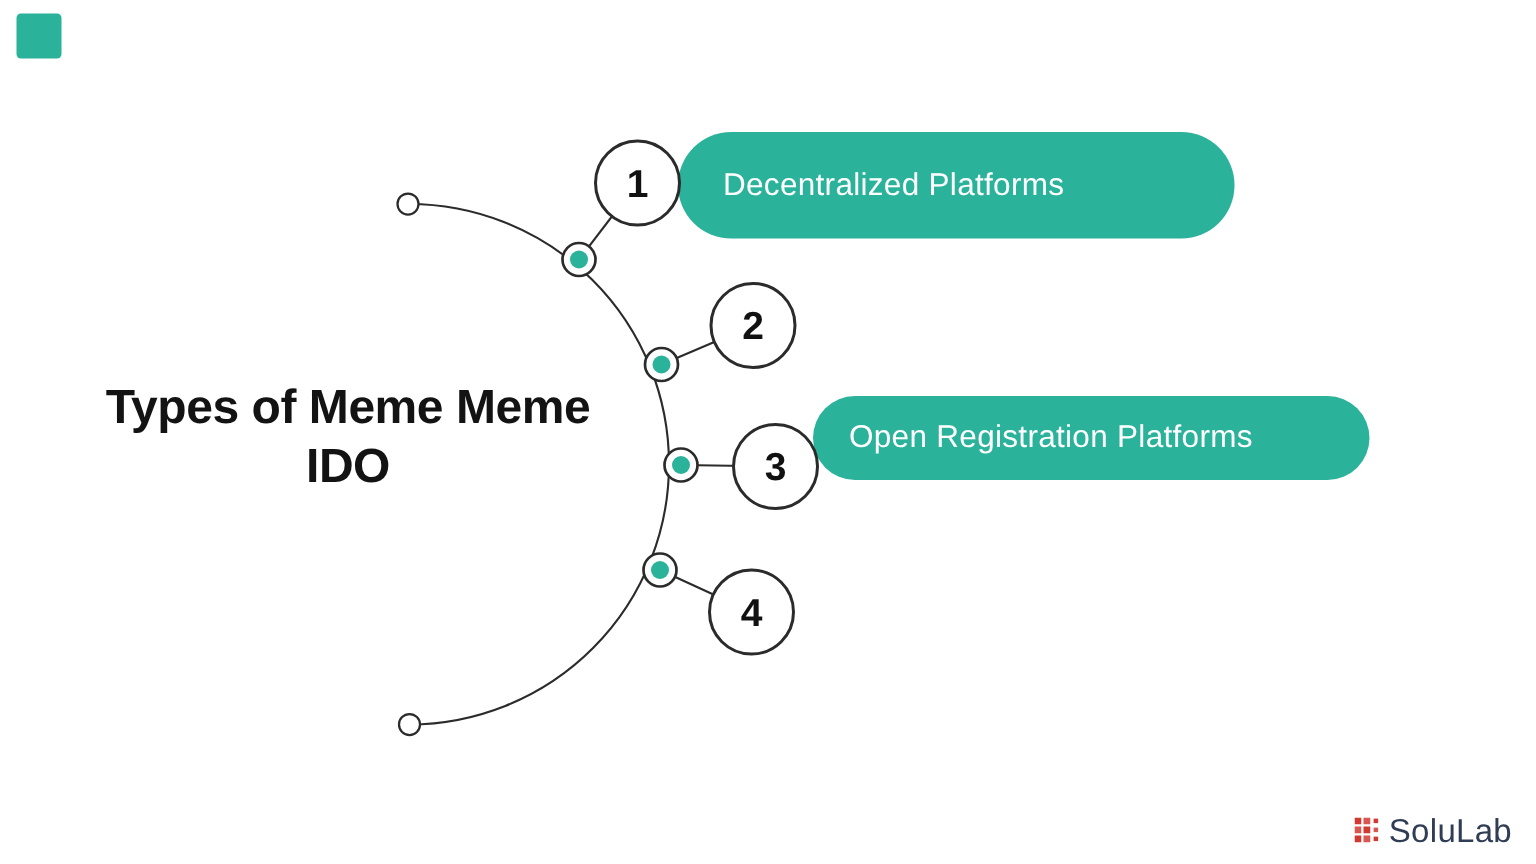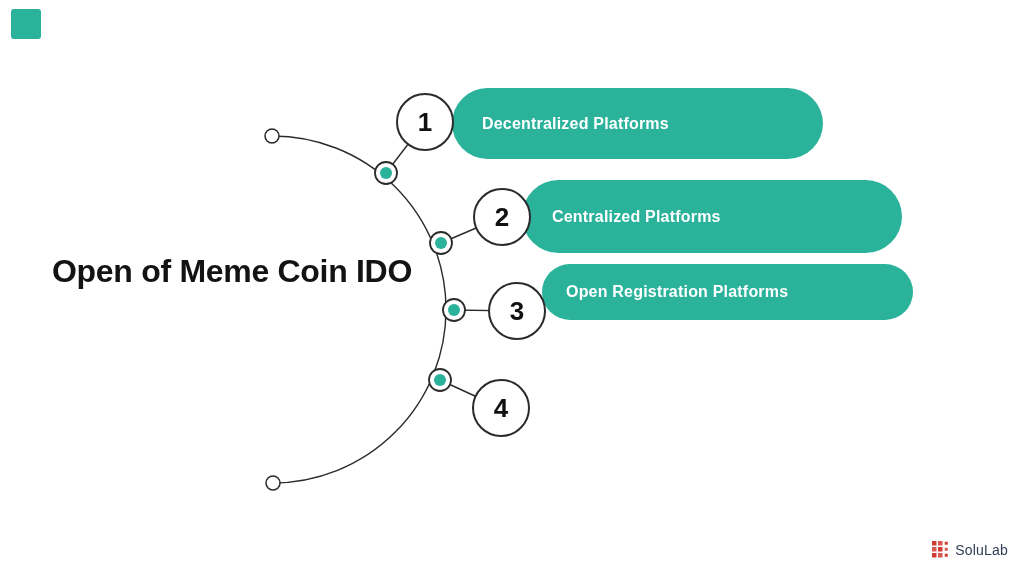--- a/index.html
+++ b/index.html
@@ -9,34 +9,34 @@
   *{margin:0;padding:0;box-sizing:border-box;}
   html,body{width:1024px;height:576px;background:var(--bg);overflow:hidden;}
   body{font-family:"Liberation Sans", sans-serif;}
   .stage{position:relative;width:1024px;height:576px;background:var(--bg);}
   .wires{position:absolute;left:0;top:0;width:1024px;height:576px;}
   .accent-square{position:absolute;left:11px;top:9px;width:30px;height:30px;
     background:var(--teal);border-radius:3px;}
   .title{position:absolute;left:40px;top:252px;width:384px;text-align:center;
     font-size:32px;line-height:39px;font-weight:700;letter-spacing:-0.3px;color:var(--title-ink);}
   .pill{position:absolute;display:flex;align-items:center;background:var(--teal);
-    border-radius:40px;color:var(--pill-text);font-weight:700;font-size:16px;letter-spacing:0.2px;}
+    border-radius:40px;color:var(--pill-text);font-weight:400;font-size:21px;letter-spacing:0.2px;}
   .pill-1{left:452px;top:88px;width:371px;height:71px;padding-left:30px;}
   .pill-2{left:522px;top:180px;width:380px;height:73px;padding-left:30px;}
   .pill-3{left:542px;top:264px;width:371px;height:56px;padding-left:24px;}
   .pill-4{left:520px;top:372px;width:380px;height:71px;padding-left:26px;}
   .numcircle{position:absolute;width:58px;height:58px;border-radius:50%;
     background:#ffffff;border:2px solid var(--ink);display:flex;align-items:center;
     justify-content:center;font-weight:700;font-size:26px;color:#111111;}
   .numcircle-1{left:396px;top:93px;}
   .numcircle-2{left:473px;top:188px;}
   .numcircle-3{left:488px;top:282px;}
   .numcircle-4{left:472px;top:379px;}
   .brand{position:absolute;right:16px;top:541px;display:flex;align-items:center;gap:5px;}
-  .brand-text{font-size:14px;font-weight:500;color:var(--brand-ink);letter-spacing:0.2px;}
+  .brand-text{font-size:22px;font-weight:500;color:var(--brand-ink);letter-spacing:0.2px;}
 </style>
 </head>
 <body>
 
 <div class="stage">
 
   <svg class="wires" viewBox="0 0 1024 576">
 
     <path d="M 272 136 A 173.5 173.5 0 0 1 273 483" fill="none" style="stroke:var(--ink);stroke-width:1.4"></path>
 
@@ -62,28 +62,25 @@
     </g>
     <g>
       <circle cx="440" cy="380" r="11" fill="#ffffff" style="stroke:var(--ink);stroke-width:1.8"></circle>
       <circle cx="440" cy="380" r="6" style="fill:var(--teal)"></circle>
     </g>
   </svg>
 
   <div class="accent-square"></div>
 
   <div class="title">
-    <div>Open of Meme Coin IDO</div>
+    <div>Types of Meme Meme IDO</div>
   </div>
 
   <div class="pill pill-1">
     <span>Decentralized Platforms</span>
-  </div>
-  <div class="pill pill-2">
-    <span>Centralized Platforms</span>
   </div>
   <div class="pill pill-3">
     <span>Open Registration Platforms</span>
   </div>
 
   <div class="numcircle numcircle-1">
     <span>1</span>
   </div>
   <div class="numcircle numcircle-2">
     <span>2</span>

